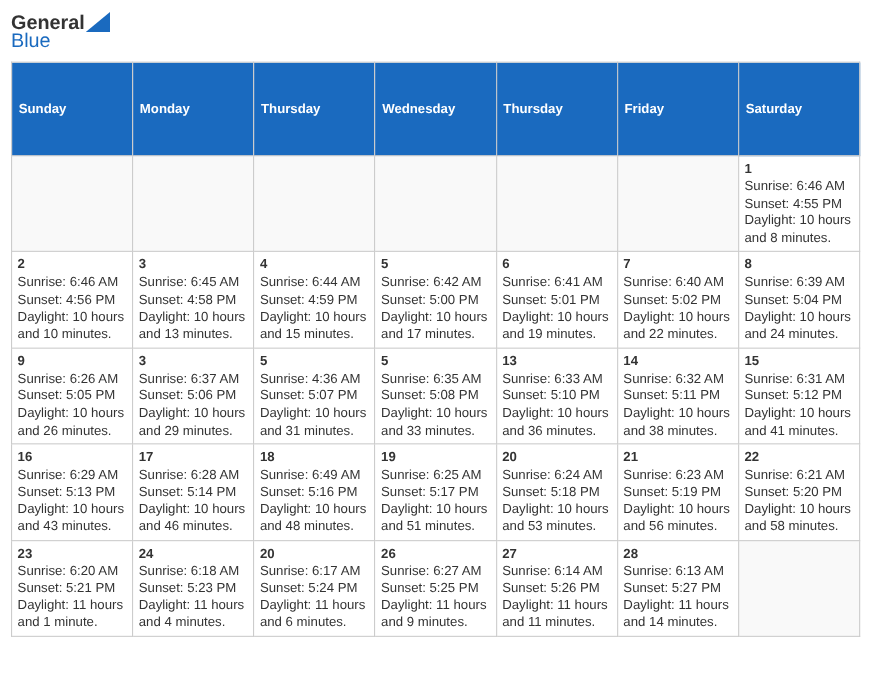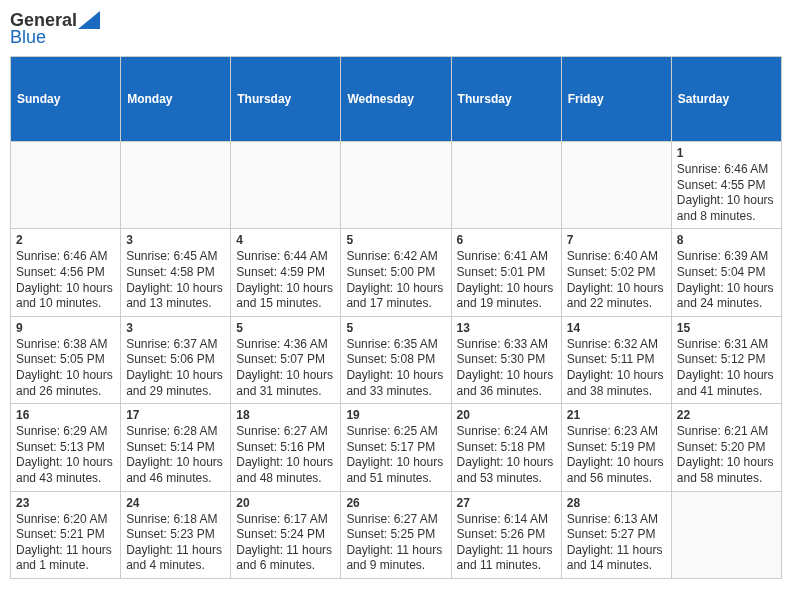--- a/index.html
+++ b/index.html
@@ -103,21 +103,21 @@
           <td>
             <span class="day-num">8</span>
             <div class="cell-content">Sunrise: 6:39 AM
 Sunset: 5:04 PM
 Daylight: 10 hours and 24 minutes.</div>
           </td>
         </tr>
         <tr>
           <td>
             <span class="day-num">9</span>
-            <div class="cell-content">Sunrise: 6:38 AM
+            <div class="cell-content">Sunrise: 6:26 AM
 Sunset: 5:05 PM
 Daylight: 10 hours and 26 minutes.</div>
           </td>
           <td>
             <span class="day-num">3</span>
             <div class="cell-content">Sunrise: 6:37 AM
 Sunset: 5:06 PM
 Daylight: 10 hours and 29 minutes.</div>
           </td>
           <td>
@@ -128,21 +128,21 @@
           </td>
           <td>
             <span class="day-num">5</span>
             <div class="cell-content">Sunrise: 6:35 AM
 Sunset: 5:08 PM
 Daylight: 10 hours and 33 minutes.</div>
           </td>
           <td>
             <span class="day-num">13</span>
             <div class="cell-content">Sunrise: 6:33 AM
-Sunset: 5:30 PM
+Sunset: 5:10 PM
 Daylight: 10 hours and 36 minutes.</div>
           </td>
           <td>
             <span class="day-num">14</span>
             <div class="cell-content">Sunrise: 6:32 AM
 Sunset: 5:11 PM
 Daylight: 10 hours and 38 minutes.</div>
           </td>
           <td>
             <span class="day-num">15</span>
@@ -159,21 +159,21 @@
 Daylight: 10 hours and 43 minutes.</div>
           </td>
           <td>
             <span class="day-num">17</span>
             <div class="cell-content">Sunrise: 6:28 AM
 Sunset: 5:14 PM
 Daylight: 10 hours and 46 minutes.</div>
           </td>
           <td>
             <span class="day-num">18</span>
-            <div class="cell-content">Sunrise: 6:27 AM
+            <div class="cell-content">Sunrise: 6:49 AM
 Sunset: 5:16 PM
 Daylight: 10 hours and 48 minutes.</div>
           </td>
           <td>
             <span class="day-num">19</span>
             <div class="cell-content">Sunrise: 6:25 AM
 Sunset: 5:17 PM
 Daylight: 10 hours and 51 minutes.</div>
           </td>
           <td>

